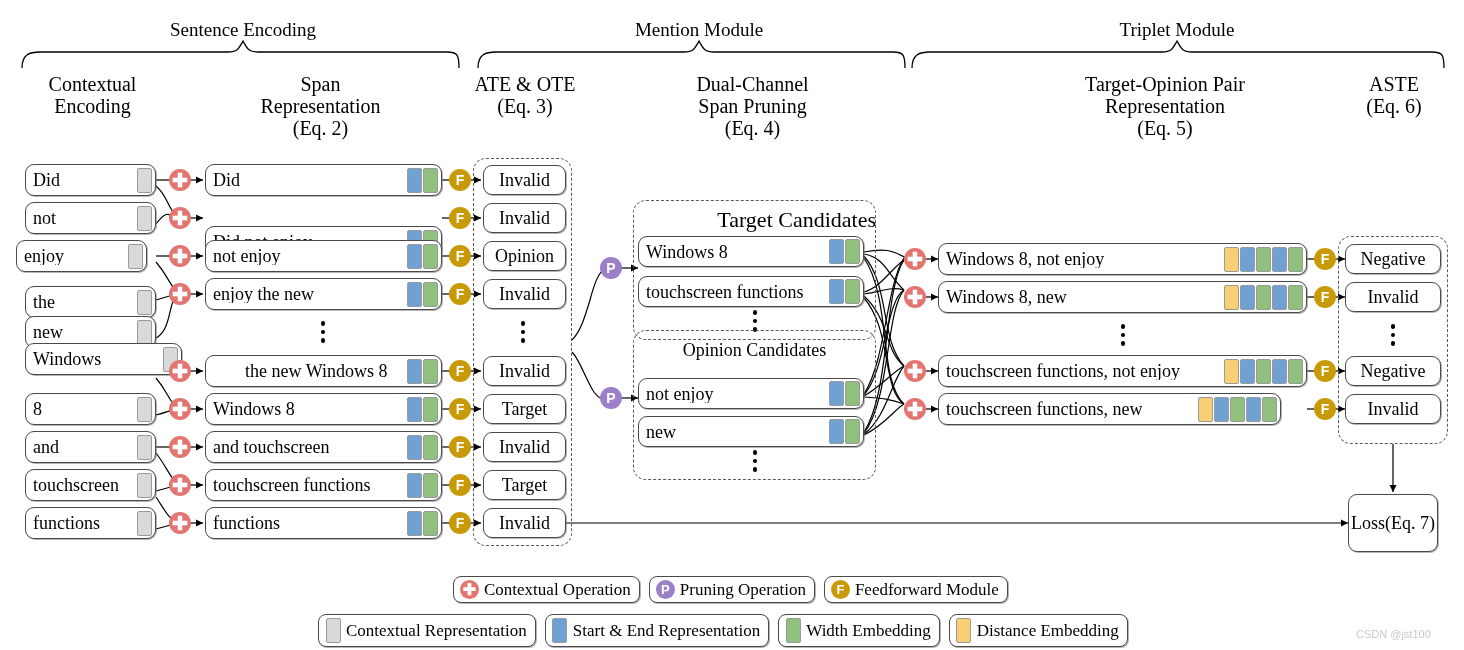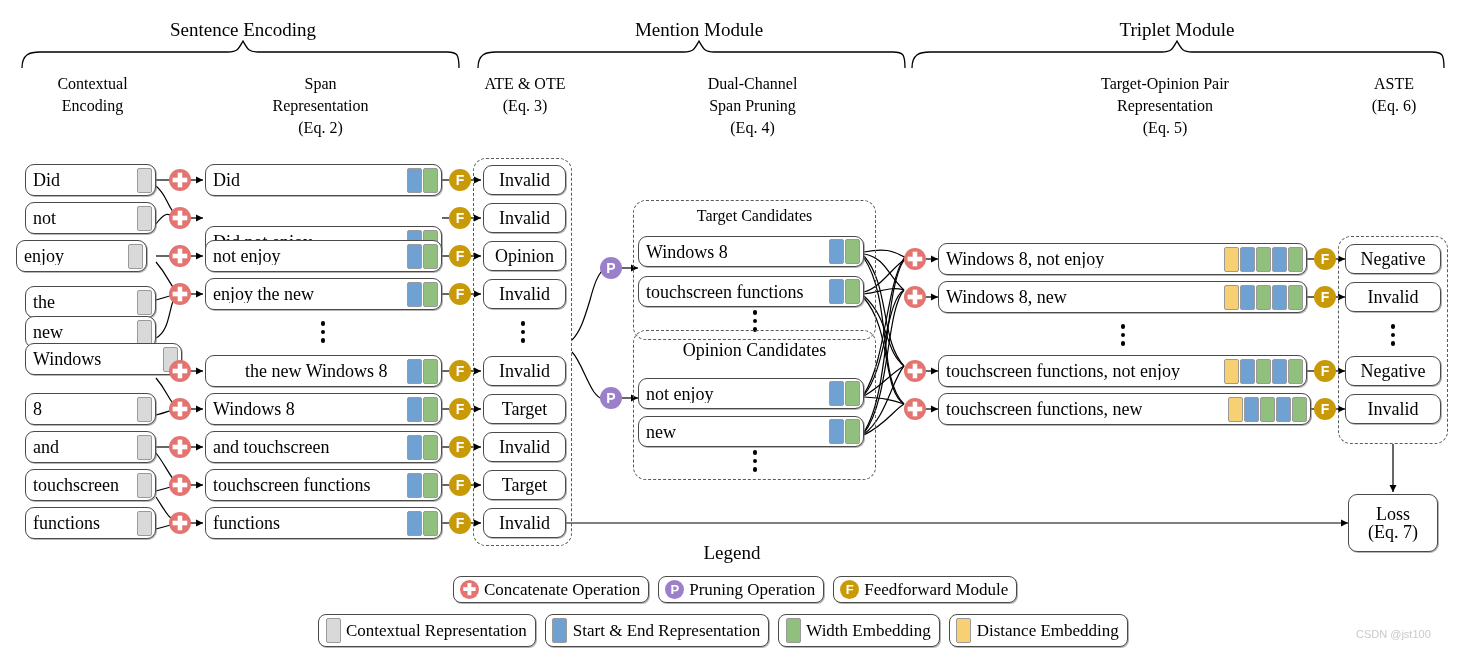--- a/index.html
+++ b/index.html
@@ -3,21 +3,21 @@
 <meta charset="utf-8">
 <style>
   html,body{margin:0;padding:0;background:#ffffff;}
   body{width:1464px;height:650px;position:relative;overflow:hidden;
        font-family:"Liberation Serif","DejaVu Serif",serif;color:#000;}
   #stage{position:absolute;left:0;top:0;width:1464px;height:650px;}
   .abs{position:absolute;box-sizing:border-box;}
 
   
   .mod-title{font-size:19px;text-align:center;line-height:20px;white-space:nowrap;}
-  .col-title{font-size:16px;text-align:center;line-height:22px;}
+  .col-title{font-size:20px;text-align:center;line-height:22px;}
 
   
   .rbox{
     border:1.6px solid #4a4a4a;border-radius:9px;background:#fff;
     display:flex;align-items:center;font-size:18px;line-height:1;
     box-shadow:1px 1px 0 rgba(120,120,120,.55);
   }
   .rbox .txt{padding-left:7px;white-space:nowrap;overflow:hidden;}
   .rbox .chips{margin-left:auto;display:flex;align-items:center;padding-right:3px;}
 
@@ -399,21 +399,21 @@
       </div>
       <div class="abs cbox" style="left:483px;top:508px;width:83px;height:30px;">
         <span>Invalid</span>
       </div>
     </div>
 
   <div class="abs badge prune" style="left:600px;top:257px;">P</div>
   <div class="abs badge prune" style="left:600px;top:387px;">P</div>
 
   <div class="abs dashed" style="left:633px;top:200px;width:243px;height:140px;"></div>
-  <div class="abs" style="left:633px;top:207px;width:243px;text-align:center;font-size:16px;">Target Candidates</div>
+  <div class="abs" style="left:633px;top:207px;width:243px;text-align:right;font-size:22px;">Target Candidates</div>
   <div id="target-cand">
       <div class="abs rbox" style="left:638px;top:236px;width:226px;height:31px;">
         <span class="txt">Windows 8</span>
         <span class="chips">
           <span class="chip blue"></span>
           <span class="chip green"></span>
         </span>
       </div>
       <div class="abs rbox" style="left:638px;top:276px;width:226px;height:31px;">
         <span class="txt">touchscreen functions</span>
@@ -489,21 +489,21 @@
       <div class="abs rbox" style="left:938px;top:355px;width:369px;height:32px;">
         <span class="txt">touchscreen functions, not enjoy</span>
         <span class="chips">
           <span class="chip yellow"></span>
           <span class="chip blue"></span>
           <span class="chip green"></span>
           <span class="chip blue"></span>
           <span class="chip green"></span>
         </span>
       </div>
-      <div class="abs rbox" style="left:938px;top:393px;width:373px;height:32px;">
+      <div class="abs rbox" style="left:938px;top:393px;width:343px;height:32px;">
         <span class="txt">touchscreen functions, new</span>
         <span class="chips">
           <span class="chip yellow"></span>
           <span class="chip blue"></span>
           <span class="chip green"></span>
           <span class="chip blue"></span>
           <span class="chip green"></span>
         </span>
       </div>
     </div>
@@ -529,30 +529,29 @@
         <i></i>
       </div>
       <div class="abs cbox" style="left:1345px;top:356px;width:96px;height:30px;">
         <span>Negative</span>
       </div>
       <div class="abs cbox" style="left:1345px;top:394px;width:96px;height:30px;">
         <span>Invalid</span>
       </div>
     </div>
 
-  <div class="abs cbox" style="left:1348px;top:494px;width:90px;height:58px;flex-direction:column;">
+  <div class="abs cbox" style="left:1348px;top:494px;width:90px;height:58px;flex-direction:row;">
     <div>Loss</div>
     <div>(Eq. 7)</div>
   </div>
 
-  <div class="abs legend-title" style="left:632px;top:542px;width:200px;">Legend</div>
   <div class="legend-row" id="legend-row1" style="left:453px;top:576px;">
       <span class="lchip">
         <span class="badge sm plus">✚</span>
-        <span>Concatenate Operation</span>
+        <span>Contextual Operation</span>
       </span>
       <span class="lchip">
         <span class="badge sm prune">P</span>
         <span>Pruning Operation</span>
       </span>
       <span class="lchip">
         <span class="badge sm ff">F</span>
         <span>Feedforward Module</span>
       </span>
     </div>

